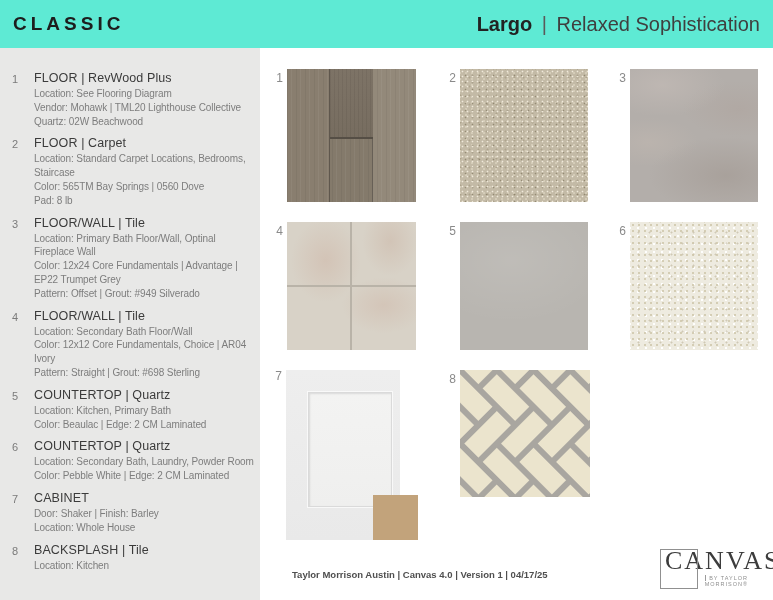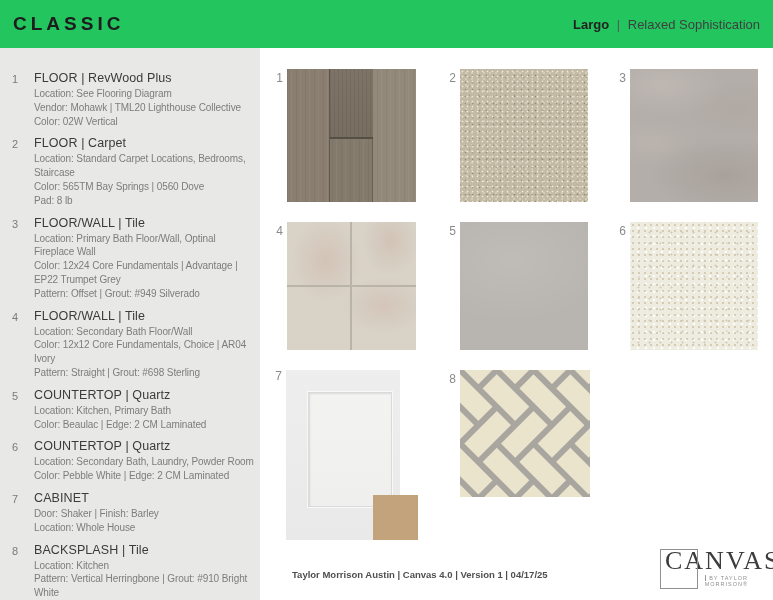--- a/index.html
+++ b/index.html
@@ -4,25 +4,25 @@
 <style>
   html,body{margin:0;padding:0;}
   body{
     width:773px;height:600px;position:relative;overflow:hidden;
     background:#ffffff;font-family:"Liberation Sans", sans-serif;
     -webkit-font-smoothing:antialiased;
   }
   
   .header{
     position:absolute;left:0;top:0;width:773px;height:48px;
-    background:#22c55e;display:flex;align-items:center;justify-content:space-between;
+    background:#5eead4;display:flex;align-items:center;justify-content:space-between;
     box-sizing:border-box;padding:0 13px;
   }
   .brand{font-size:19px;font-weight:bold;letter-spacing:4px;color:#1d1d1d;}
-  .pkg{font-size:13px;color:#3d3d3d;text-align:right;}
+  .pkg{font-size:20px;color:#3d3d3d;text-align:right;}
   .pkg .pkg-name{font-weight:bold;color:#222;}
   .pkg .pkg-sep{color:#5a5a5a;padding:0 4px;font-weight:300;}
   .pkg .pkg-style{font-weight:400;color:#3f3f3f;}
   
   .sidebar{
     position:absolute;left:0;top:48px;width:260px;height:552px;
     background:#e8e8e7;box-sizing:border-box;padding:23px 6px 0 12px;
   }
   .spec{display:flex;margin-bottom:8px;}
   .spec-num{width:22px;flex:0 0 22px;font-size:11px;color:#7b7b7b;padding-top:2px;}
@@ -154,21 +154,21 @@
 </div>
 
 <div class="sidebar">
 
   <div class="spec">
     <div class="spec-num">1</div>
     <div class="spec-body">
       <div class="spec-title">FLOOR | RevWood Plus</div>
       <div class="spec-detail">Location: See Flooring Diagram</div>
       <div class="spec-detail">Vendor: Mohawk | TML20 Lighthouse Collective</div>
-      <div class="spec-detail">Color: 02W Vertical</div>
+      <div class="spec-detail">Quartz: 02W Beachwood</div>
     </div>
   </div>
 
   <div class="spec">
     <div class="spec-num">2</div>
     <div class="spec-body">
       <div class="spec-title">FLOOR | Carpet</div>
       <div class="spec-detail">Location: Standard Carpet Locations, Bedrooms, Staircase</div>
       <div class="spec-detail">Color: 565TM Bay Springs | 0560 Dove</div>
       <div class="spec-detail">Pad: 8 lb</div>
@@ -220,21 +220,20 @@
       <div class="spec-detail">Door: Shaker | Finish: Barley</div>
       <div class="spec-detail">Location: Whole House</div>
     </div>
   </div>
 
   <div class="spec">
     <div class="spec-num">8</div>
     <div class="spec-body">
       <div class="spec-title">BACKSPLASH | Tile</div>
       <div class="spec-detail">Location: Kitchen</div>
-      <div class="spec-detail">Pattern: Vertical Herringbone | Grout: #910 Bright White</div>
     </div>
   </div>
 
 </div>
 
 <div>
   <div class="num n1">1</div>
   <div class="swatch s1 tex-wood"></div>
 
   <div class="num n2">2</div>

